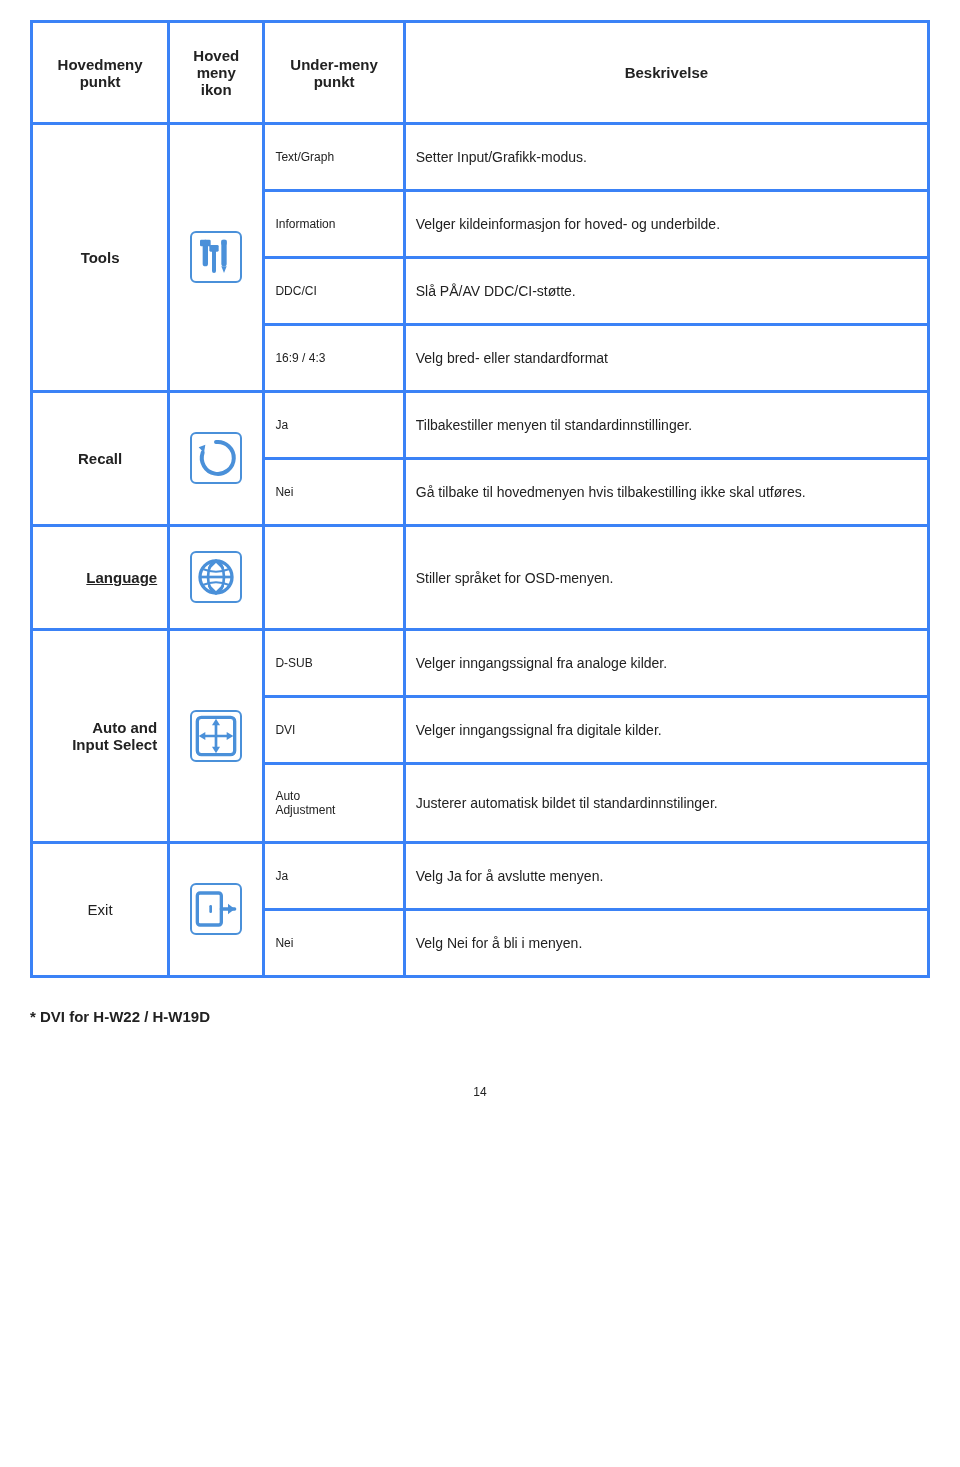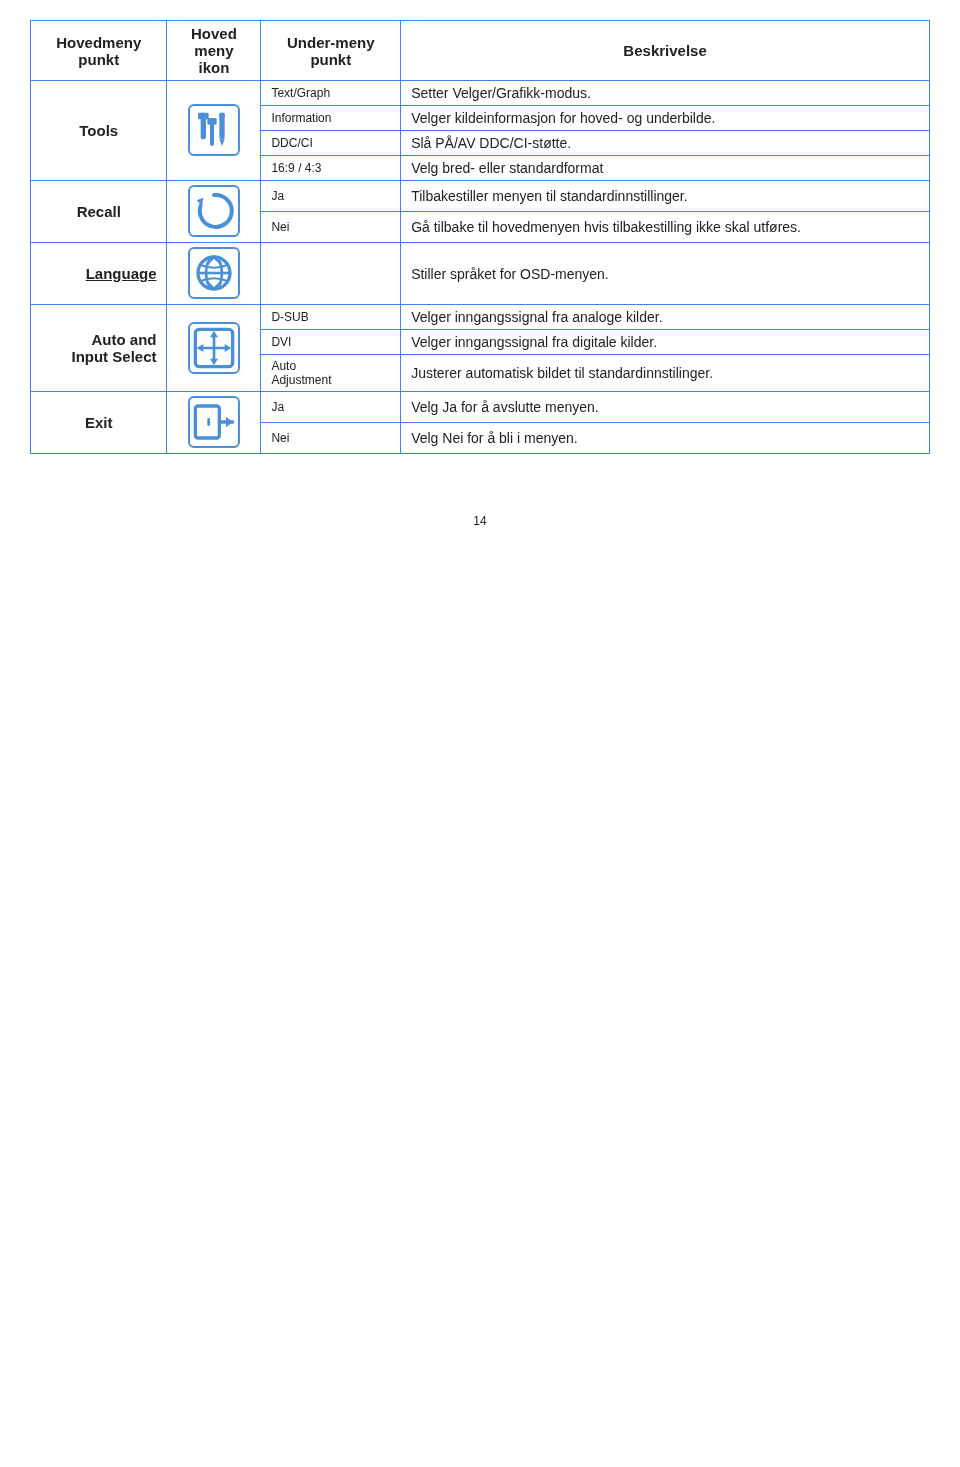--- a/index.html
+++ b/index.html
@@ -17,22 +17,22 @@
       width: 100%;
     }
 
     table {
       width: 100%;
       border-collapse: collapse;
       margin-bottom: 30px;
     }
 
     th, td {
-      border: 1px solid #3b82f6;
-      padding: 4px 10px;
+      border: 3px solid #3b82f6;
+      padding: 24px 10px;
       vertical-align: middle;
     }
 
     th {
       background: #fff;
       font-weight: bold;
       text-align: center;
       font-size: 15px;
     }
 
@@ -103,21 +103,21 @@
 
       <rect x="22" y="5" width="4" height="20" rx="2" fill="#4a90d9"></rect>
       <polygon points="22,25 26,25 24,30" fill="#4a90d9"></polygon>
       <rect x="22" y="5" width="4" height="4" rx="1" fill="#4a90d9"></rect>
 
       <rect x="15" y="12" width="3" height="18" rx="1.5" fill="#4a90d9"></rect>
       <rect x="13" y="9" width="7" height="5" rx="1" fill="#4a90d9"></rect>
     </svg>
             </div></td>
           <td class="sub-cell">Text/Graph</td>
-          <td class="desc-cell">Setter Velger/Grafikk-modus.</td>
+          <td class="desc-cell">Setter Input/Grafikk-modus.</td>
         </tr>
         <tr>
           <td class="sub-cell">Information</td>
           <td class="desc-cell">Velger kildeinformasjon for hoved- og underbilde.</td>
         </tr>
         <tr>
           <td class="sub-cell">DDC/CI</td>
           <td class="desc-cell">Slå PÅ/AV DDC/CI-støtte.</td>
         </tr>
         <tr>
@@ -177,35 +177,36 @@
         </tr>
         <tr>
           <td class="sub-cell">DVI</td>
           <td class="desc-cell">Velger inngangssignal fra digitale kilder.</td>
         </tr>
         <tr>
           <td class="sub-cell">Auto<br>Adjustment</td>
           <td class="desc-cell">Justerer automatisk bildet til standardinnstilinger.</td>
         </tr>
         <tr>
-          <td rowspan="2" class="main-cell" style="font-weight: bold; text-align: center;">Exit</td>
+          <td rowspan="2" class="main-cell" style="font-weight: normal; text-align: center;">Exit</td>
           <td rowspan="2" class="icon-cell"><div class="icon-box">
               <svg viewBox="0 0 36 36" fill="none" xmlns="http://www.w3.org/2000/svg">
       <rect x="4" y="6" width="18" height="24" rx="2" stroke="#4a90d9" stroke-width="2.5" fill="none"></rect>
 
       <line x1="22" y1="18" x2="32" y2="18" stroke="#4a90d9" stroke-width="2.5" stroke-linecap="round"></line>
       <polygon points="32,18 27,14 27,22" fill="#4a90d9"></polygon>
 
       <line x1="14" y1="16" x2="14" y2="20" stroke="#4a90d9" stroke-width="2" stroke-linecap="round"></line>
     </svg>
             </div></td>
           <td class="sub-cell">Ja</td>
           <td class="desc-cell">Velg Ja for å avslutte menyen.</td>
         </tr>
         <tr>
           <td class="sub-cell">Nei</td>
           <td class="desc-cell">Velg Nei for å bli i menyen.</td>
         </tr>
       </tbody>
   </table>
 
+  <div class="footnote">* DVI for H-W22 / H-W19D</div>
   <div class="page-number">14</div>
 </div>
 
 </body></html>

